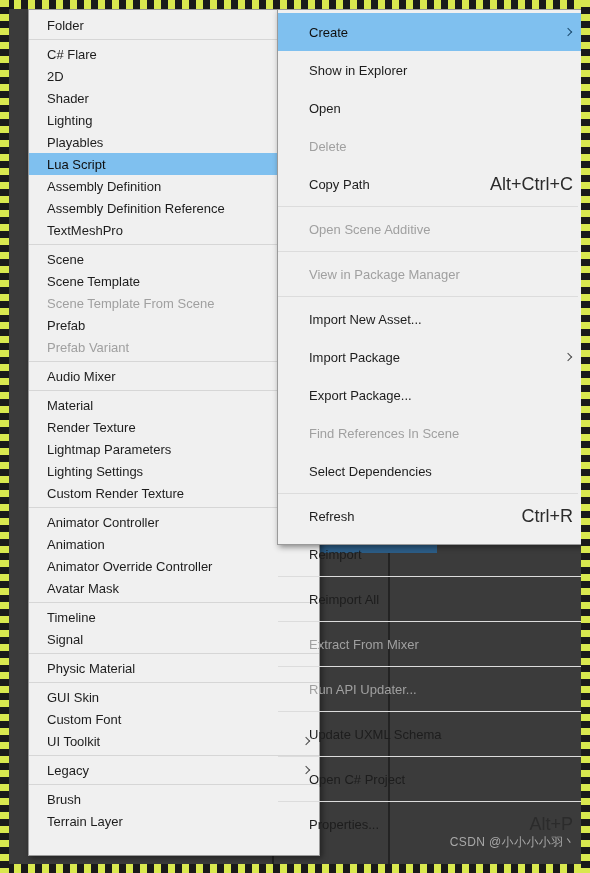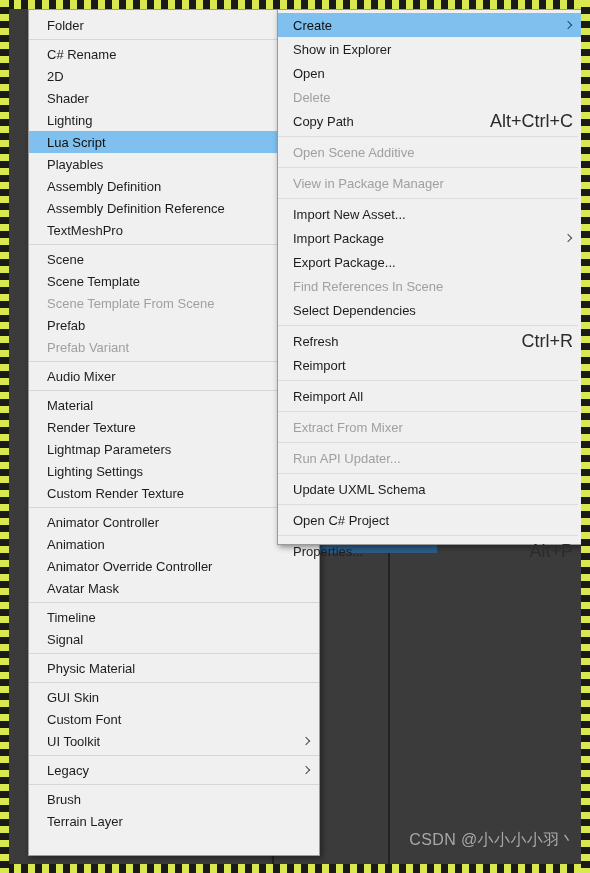--- a/index.html
+++ b/index.html
@@ -63,21 +63,21 @@
     font-size: 12px;
     color: #4d4d4d;
     letter-spacing: .2px;
   }
 
   
   .watermark {
     position: absolute;
     right: 14px;
     bottom: 22px;
-    font-size: 16px;
+    font-size: 12px;
     color: #a8a8a8;
     letter-spacing: .4px;
     white-space: nowrap;
     text-align: center;
   }
 
   
   .marching-border {
     position: absolute;
     inset: 0;
@@ -132,21 +132,21 @@
     position: relative;
     display: flex;
     align-items: center;
     height: 22px;
     padding: 0 8px 0 18px;
     font-size: 13px;
     color: #1d1d1d;
     white-space: nowrap;
     cursor: default;
   }
-  .asset-menu .menu-item { padding-left: 15px; height: 24px; }
+  .asset-menu .menu-item { padding-left: 31px; height: 38px; }
 
   .menu-item.disabled { color: #a0a0a0; align-items: center; }
   .menu-item.highlight {
     background: #7fc0ef;
     color: #0f0f0f;
   }
   .menu-item .label { flex: 0 0 auto; }
   .menu-item .shortcut {
     margin-left: auto;
     padding-left: 26px;
@@ -202,40 +202,40 @@
   <div class="inner-divider"></div>
   <div class="selected-asset-row"></div>
   <div class="ghost-text">lt</div>
 
   <div class="ctx-menu create-list" id="create-menu">
       <div class="menu-item">
         <span class="label">Folder</span>
       </div>
       <div class="menu-sep"></div>
       <div class="menu-item">
-        <span class="label">C# Rename</span>
+        <span class="label">C# Flare</span>
       </div>
       <div class="menu-item">
         <span class="label">2D</span>
         <span class="submenu-arrow"></span>
       </div>
       <div class="menu-item">
         <span class="label">Shader</span>
         <span class="submenu-arrow"></span>
       </div>
       <div class="menu-item">
         <span class="label">Lighting</span>
+        <span class="submenu-arrow"></span>
+      </div>
+      <div class="menu-item">
+        <span class="label">Playables</span>
         <span class="submenu-arrow"></span>
       </div>
       <div class="menu-item highlight">
         <span class="label">Lua Script</span>
-      </div>
-      <div class="menu-item">
-        <span class="label">Playables</span>
-        <span class="submenu-arrow"></span>
       </div>
       <div class="menu-item">
         <span class="label">Assembly Definition</span>
       </div>
       <div class="menu-item">
         <span class="label">Assembly Definition Reference</span>
       </div>
       <div class="menu-item">
         <span class="label">TextMeshPro</span>
         <span class="submenu-arrow"></span>

